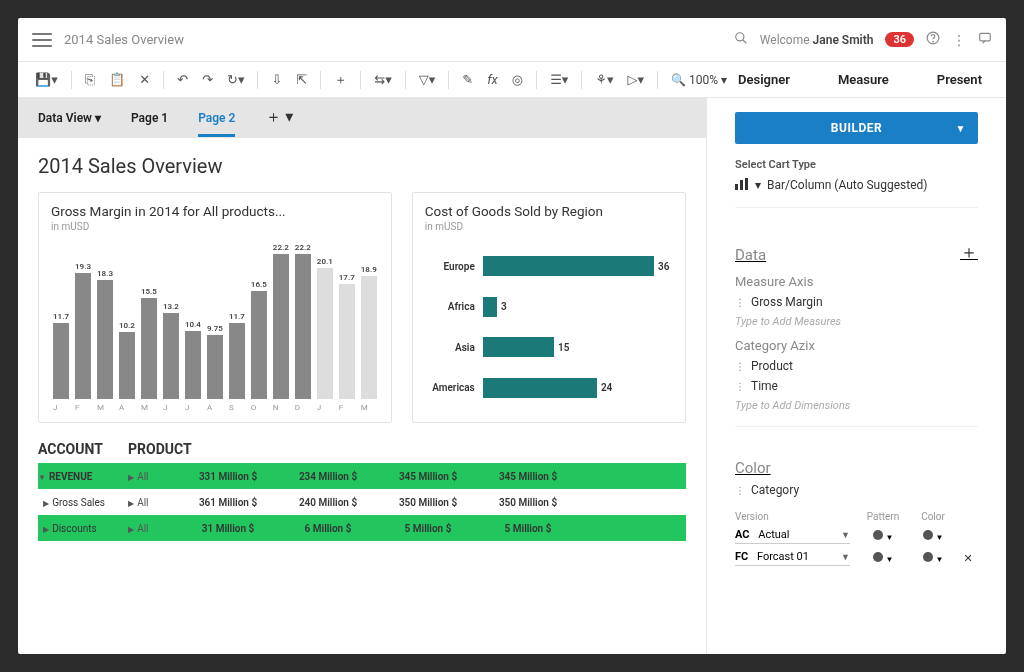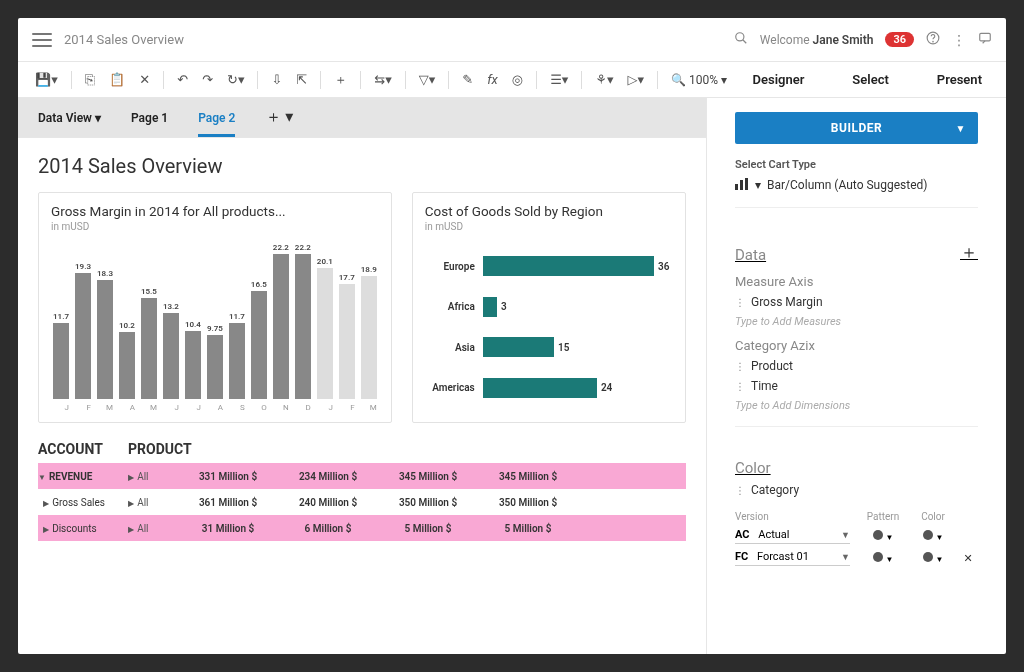--- a/index.html
+++ b/index.html
@@ -30,39 +30,39 @@
 .subtabs .plus { font-size: 16px; color: #333; cursor: pointer; }
 
 .content { flex: 1; padding: 16px 20px; overflow: auto; }
 .page-title { font-size: 20px; color: #333; font-weight: 400; margin-bottom: 14px; }
 .charts { display: flex; gap: 20px; margin-bottom: 18px; }
 .card { border: 1px solid #e2e2e2; border-radius: 2px; padding: 10px 12px; flex: 1; }
 .card-title { font-size: 13.5px; color: #333; font-weight: 400; }
 .card-sub { font-size: 10px; color: #999; margin-top: 2px; margin-bottom: 10px; }
 
 .barchart { height: 170px; display: flex; align-items: flex-end; gap: 6px; padding: 0 2px; }
-.barcol { flex: 1; display: flex; flex-direction: column; align-items: flex-end; }
+.barcol { flex: 1; display: flex; flex-direction: column; align-items: flex-start; }
 .barcol .val { font-size: 8px; color: #444; margin-bottom: 2px; font-weight: 600; }
 .barcol .bar { width: 100%; background: #888; }
 .barcol.light .bar { background: #ddd; }
 .barcol .lbl { font-size: 8px; color: #999; margin-top: 4px; }
 
 .hbarchart { height: 170px; display: flex; flex-direction: column; justify-content: space-around; padding: 4px 0; }
 .hrow { display: flex; align-items: center; gap: 8px; }
 .hrow .cat { width: 50px; text-align: right; font-size: 10px; color: #333; font-weight: 600; }
 .hrow .track { flex: 1; height: 20px; position: relative; }
 .hrow .hbar { position: absolute; left: 0; top: 0; bottom: 0; background: #1b7a77; }
 .hrow .hval { position: absolute; top: 0; bottom: 0; display: flex; align-items: center; font-size: 10px; font-weight: 600; color: #333; padding-left: 4px; }
 
 .table { font-size: 11px; color: #333; }
 .table .thead { display: flex; font-weight: 700; text-transform: uppercase; font-size: 14px; color: #333; margin-bottom: 6px; }
 .col-acct { width: 90px; }
 .col-prod { width: 50px; }
 .table .trow { display: flex; align-items: center; height: 26px; }
-.table .trow.shade { background: #f9a8d4; }
+.table .trow.shade { background: #22c55e; }
 .table .acct { width: 90px; font-size: 10px; }
 .table .prod { width: 50px; font-size: 10px; color: #555; }
 .table .cell { width: 100px; text-align: center; font-size: 10px; font-weight: 600; }
 .tri { font-size: 8px; color: #555; margin-right: 3px; }
 
 .sidebar { width: 300px; border-left: 1px solid #e6e6e6; padding: 14px 28px; overflow: auto; }
 .builder-btn { background: #1a7fc4; color: #fff; height: 32px; border-radius: 2px; display: flex; align-items: center; justify-content: center; font-weight: 700; font-size: 12px; position: relative; cursor: pointer; letter-spacing: 0.5px; }
 .builder-btn .caret { position: absolute; right: 12px; font-size: 10px; }
 .side-label { font-size: 11px; color: #555; font-weight: 600; margin-top: 14px; }
 .chart-type { display: flex; align-items: center; gap: 6px; margin-top: 6px; font-size: 12px; color: #333; cursor: pointer; }
@@ -151,21 +151,21 @@
     <span class="sep"></span>
     <span class="tb">☰▾</span>
     <span class="sep"></span>
     <span class="tb">⚘▾</span>
     <span class="tb">▷▾</span>
     <span class="sep"></span>
     <span class="tb zoom">🔍 <span>100%</span> ▾</span>
 
     <div class="view-tabs">
       <span class="vt">Designer</span>
-      <span class="vt">Select</span>
+      <span class="vt">Measure</span>
       <span class="vt">Present</span>
     </div>
   </div>
 
   <div class="body">
     <div class="main">
 
       <div class="subtabs">
         <span class="st"><span>Data View</span>&nbsp;▾</span>
         <span class="st">Page 1</span>

